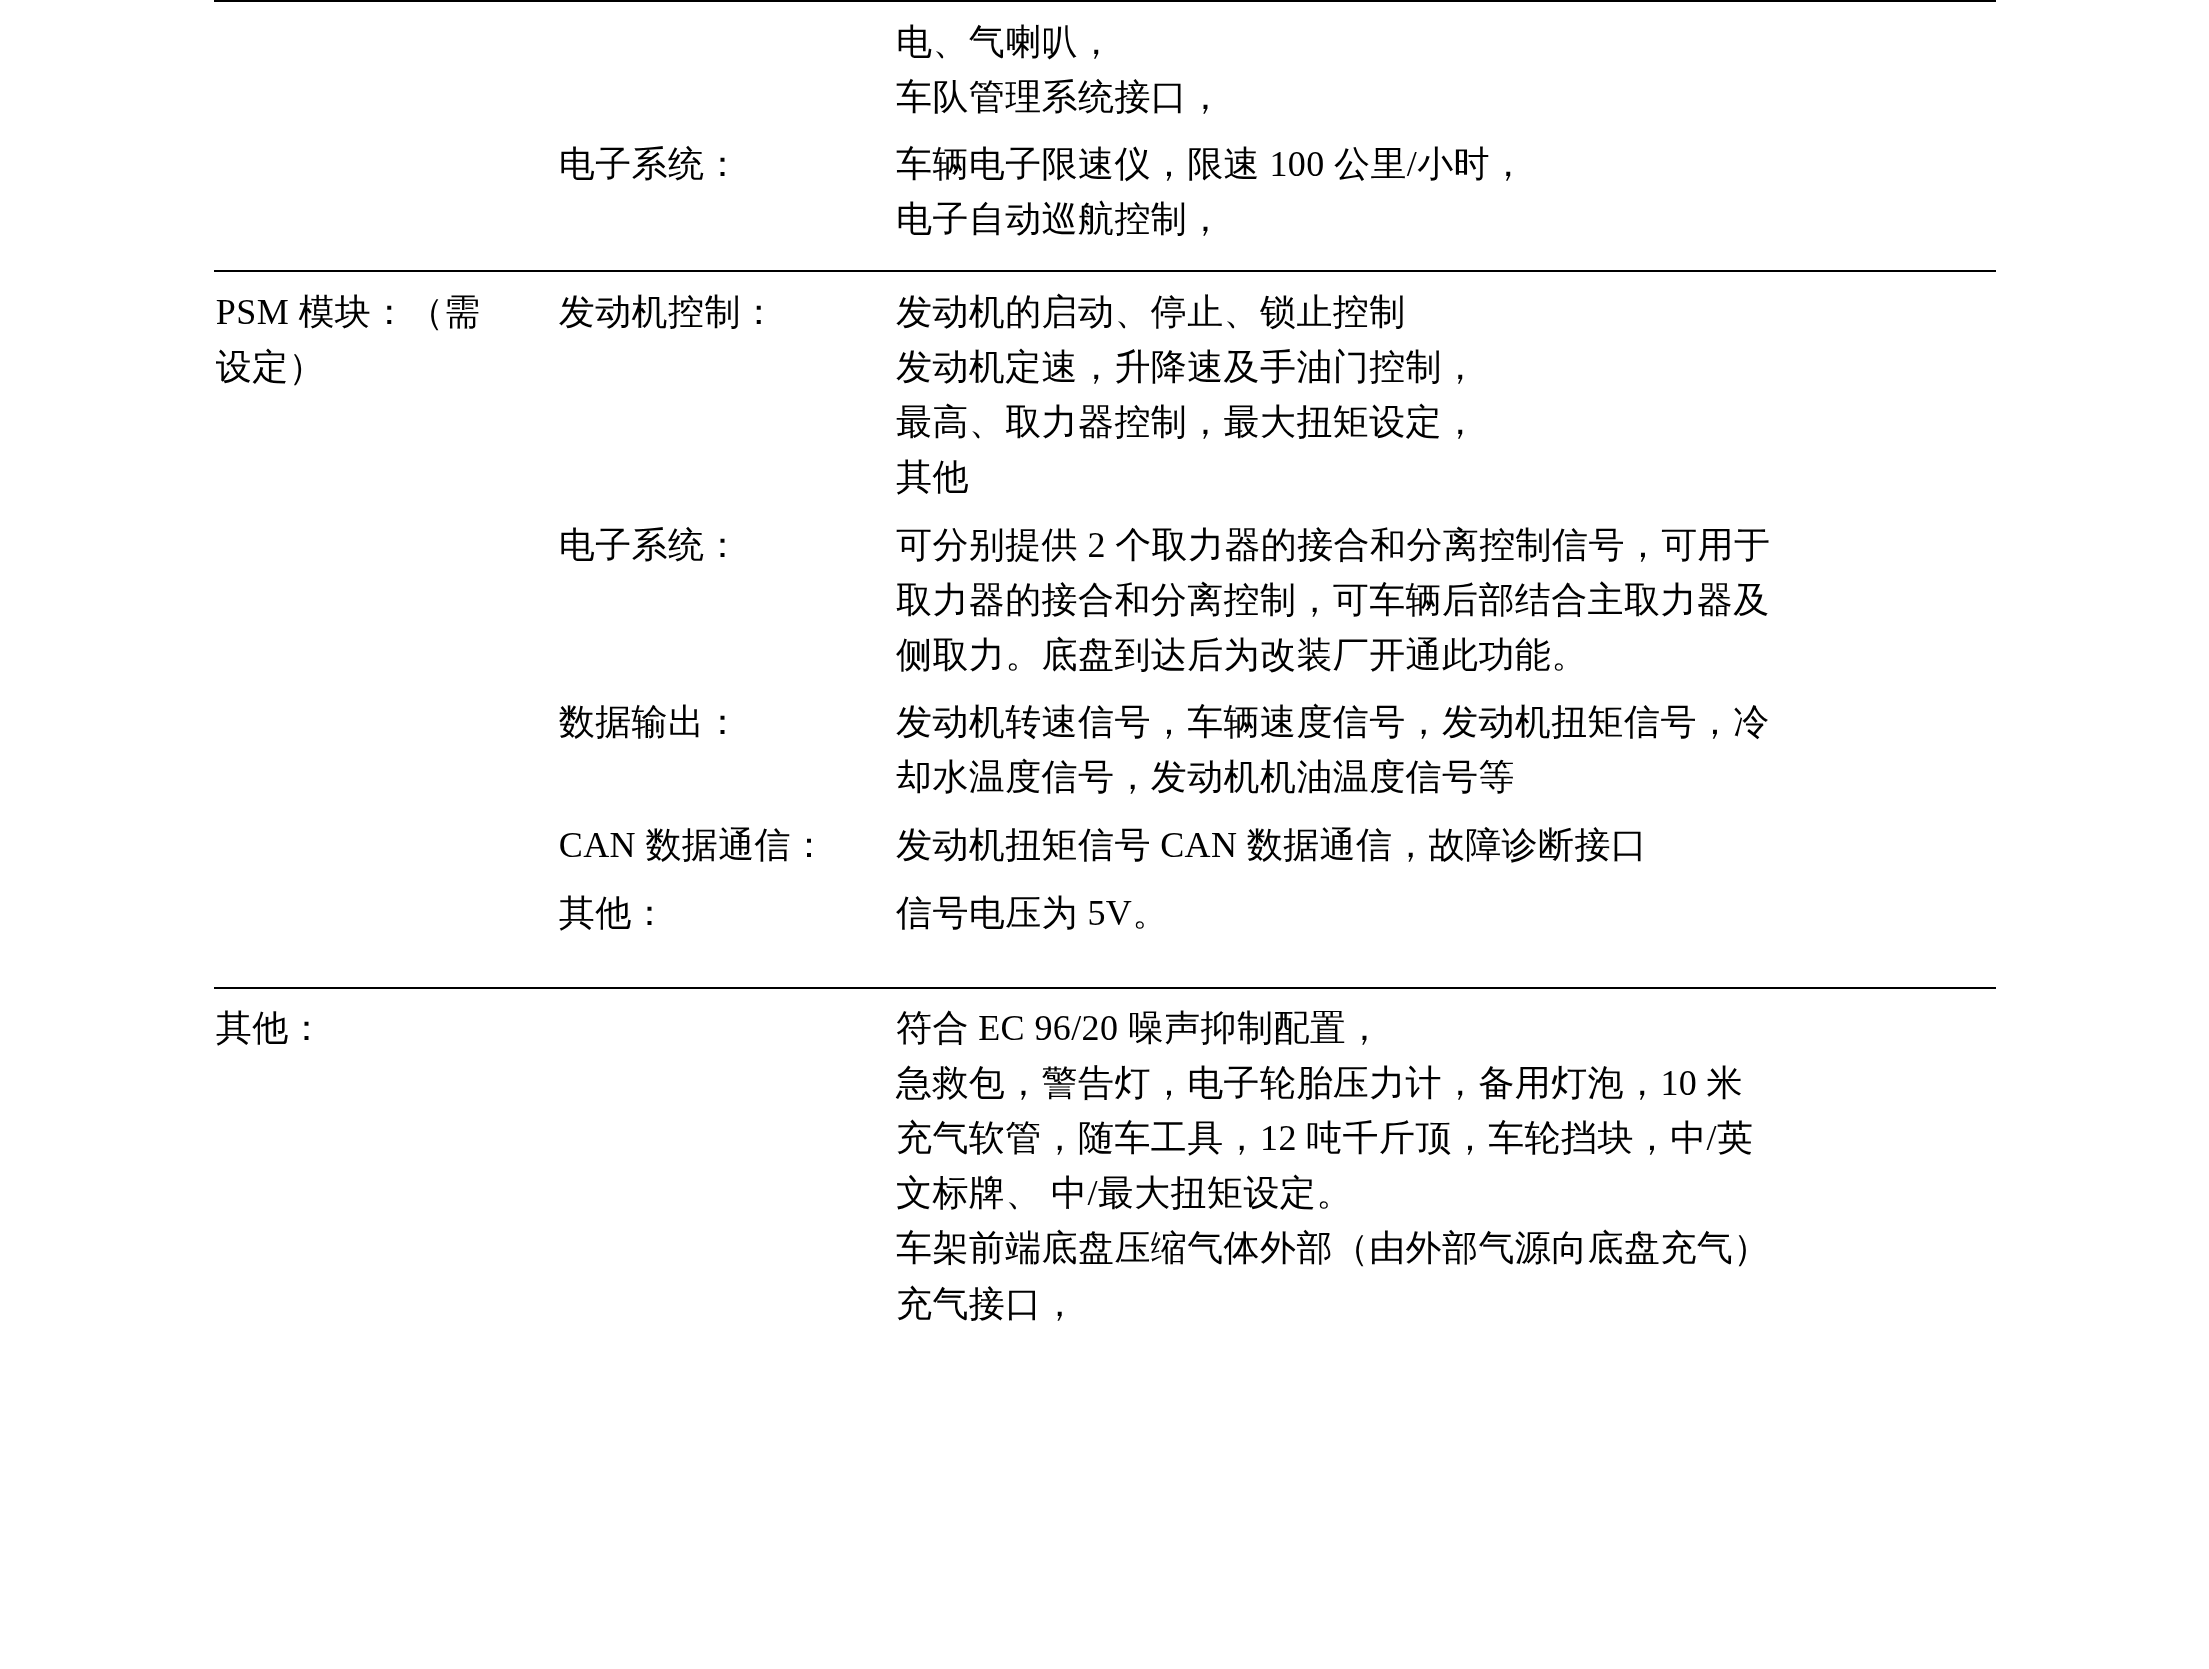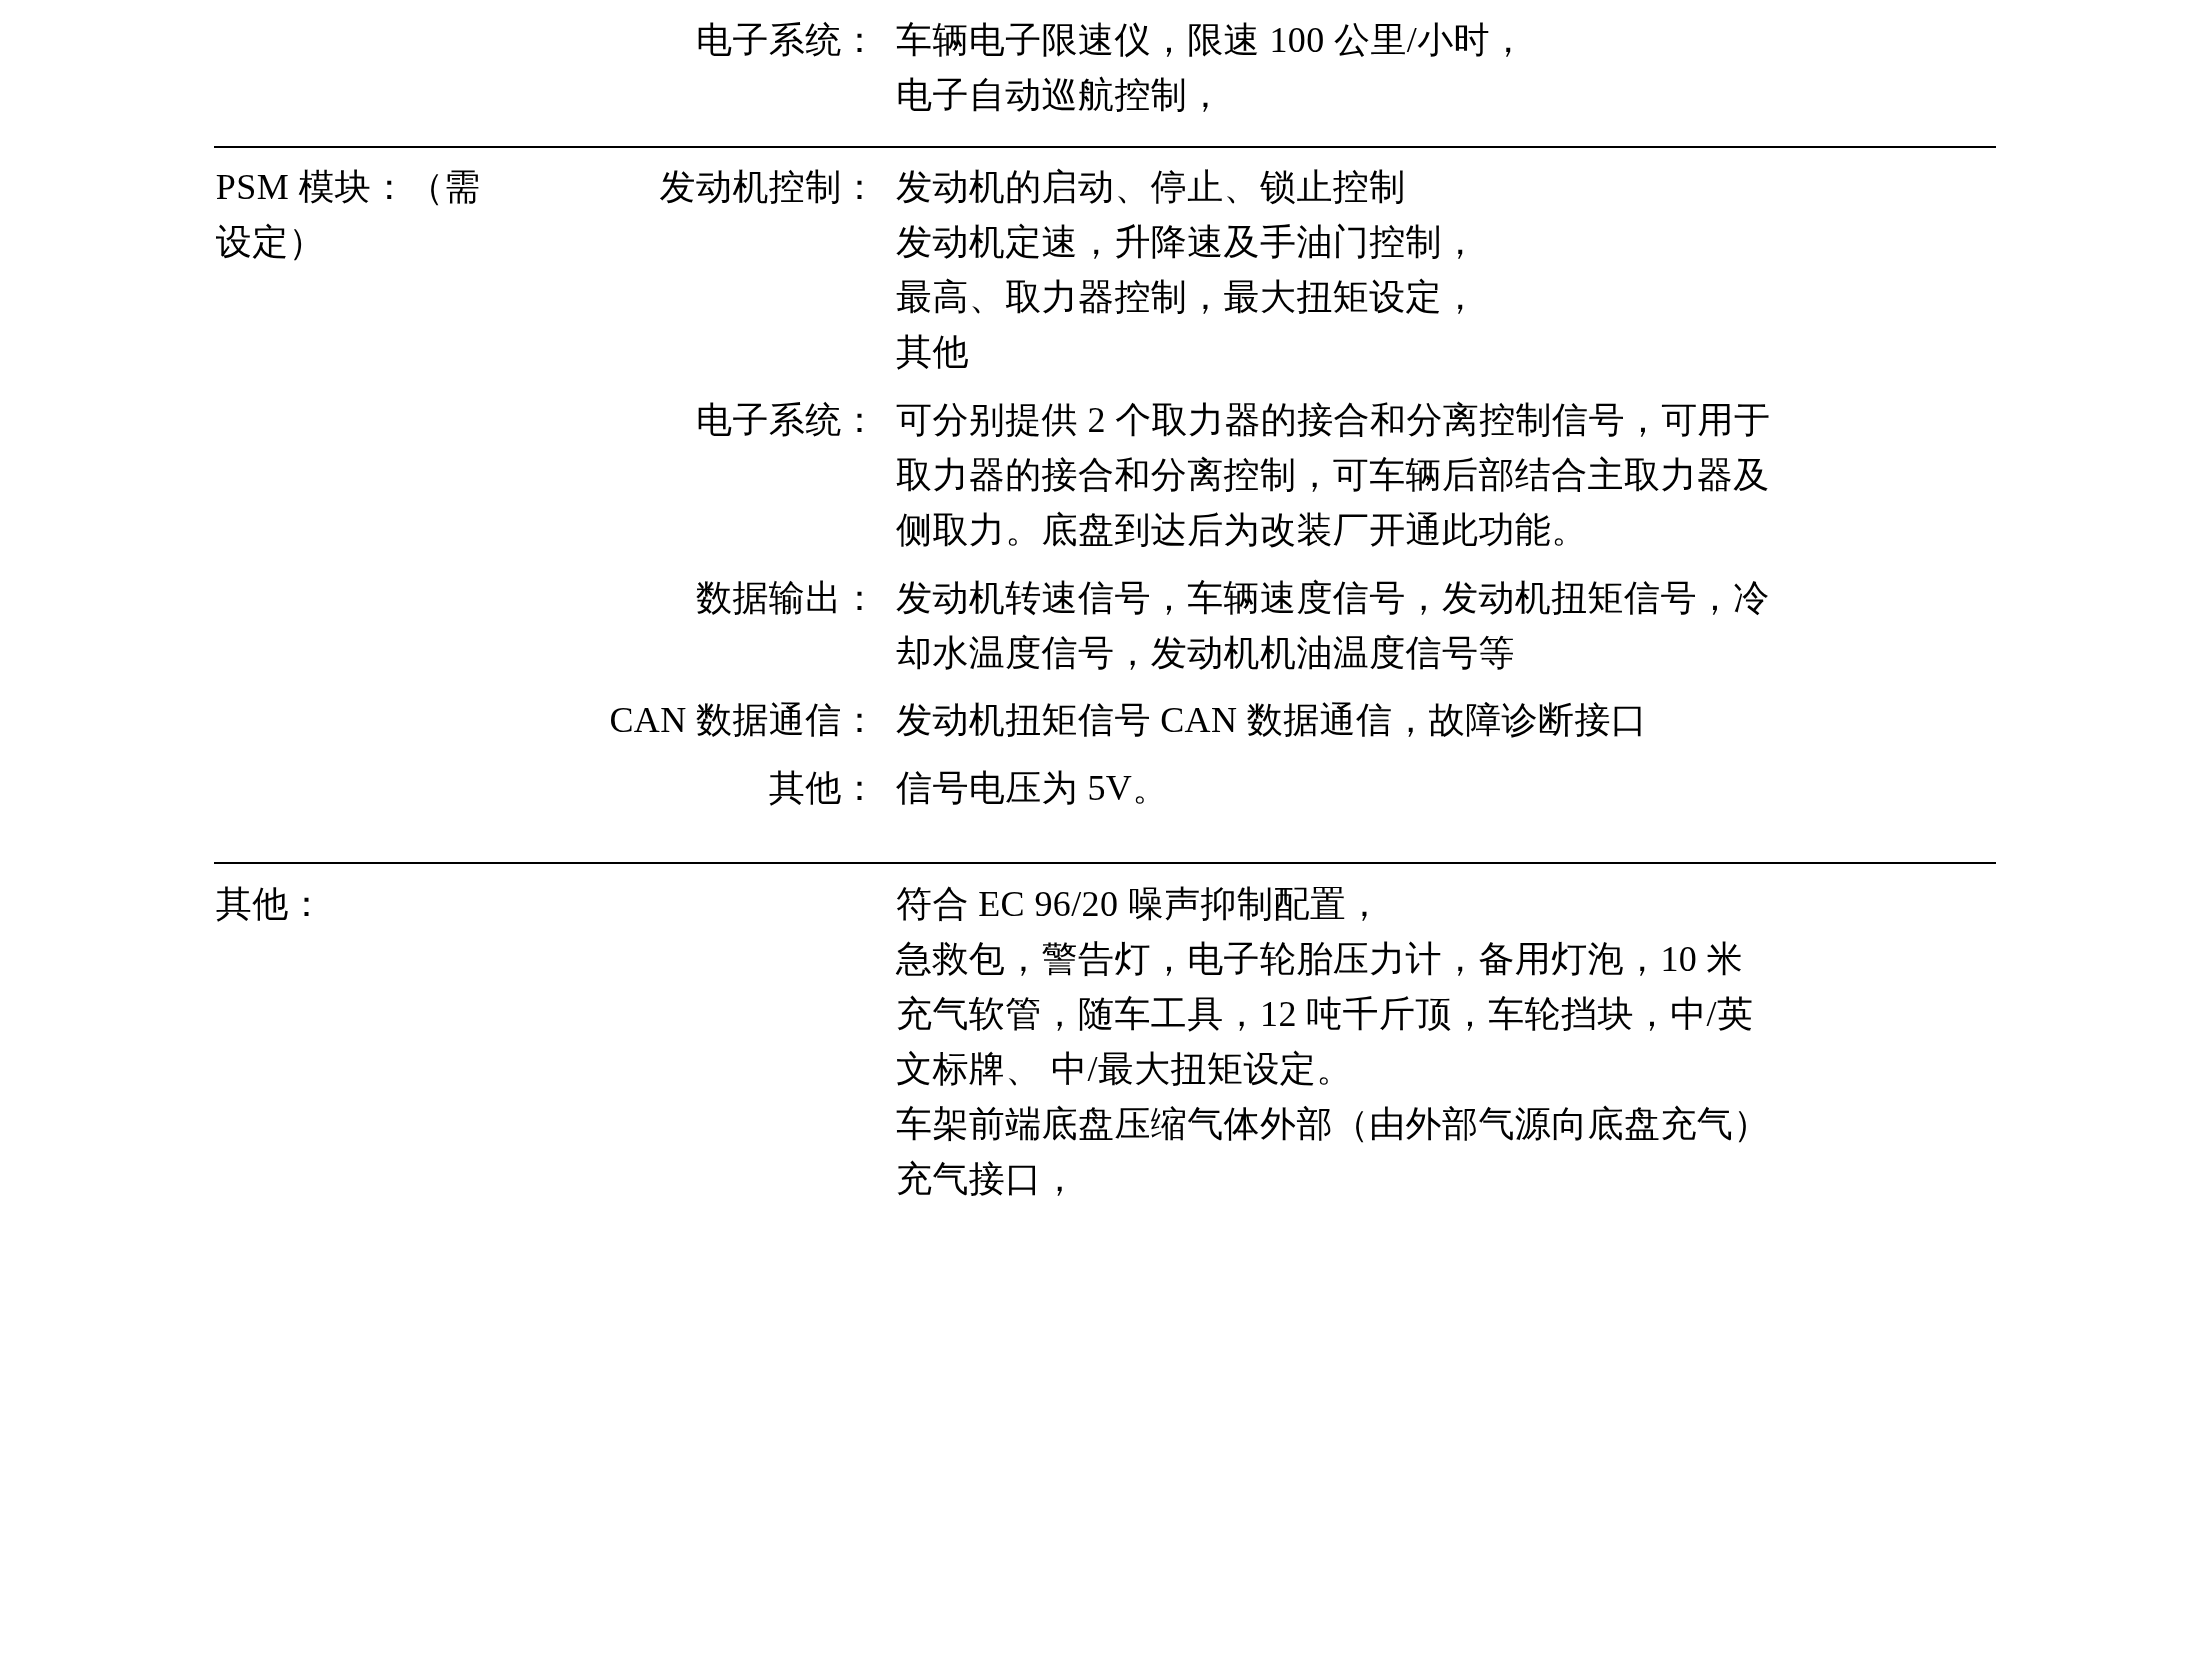--- a/index.html
+++ b/index.html
@@ -46,21 +46,20 @@
   }
   .cell.lab1 {
     padding-top: 12.5px;
     padding-right: 7.1px;
     padding-left: 1.8px;
   }
   .cell.lab2 {
     padding-top: 12.5px;
     padding-right: 9px;
     padding-left: 1.8px;
-    text-align: right;
   }
   .cell.body {
     padding-top: 12.5px;
     padding-left: 9px;
     padding-right: 0;
     white-space: nowrap;
   }
   .line { display: block; }
 
   
@@ -75,20 +74,28 @@
 
 <div class="page">
   <table class="spec">
     <colgroup>
       <col class="c1">
       <col class="c2">
       <col class="c3">
     </colgroup>
     <tbody>
 
+      <tr class="rule-top">
+        <td class="cell lab1"></td>
+        <td class="cell lab2"></td>
+        <td class="cell body">
+          <span class="line">电、气喇叭，</span>
+          <span class="line">车队管理系统接口，</span>
+        </td>
+      </tr>
 
       <tr>
         <td class="cell lab1"></td>
         <td class="cell lab2 seg-start">电子系统：</td>
         <td class="cell body seg-start">
           <span class="line">车辆电子限速仪，限速 100 公里/小时，</span>
           <span class="line">电子自动巡航控制，</span>
         </td>
       </tr>
 

